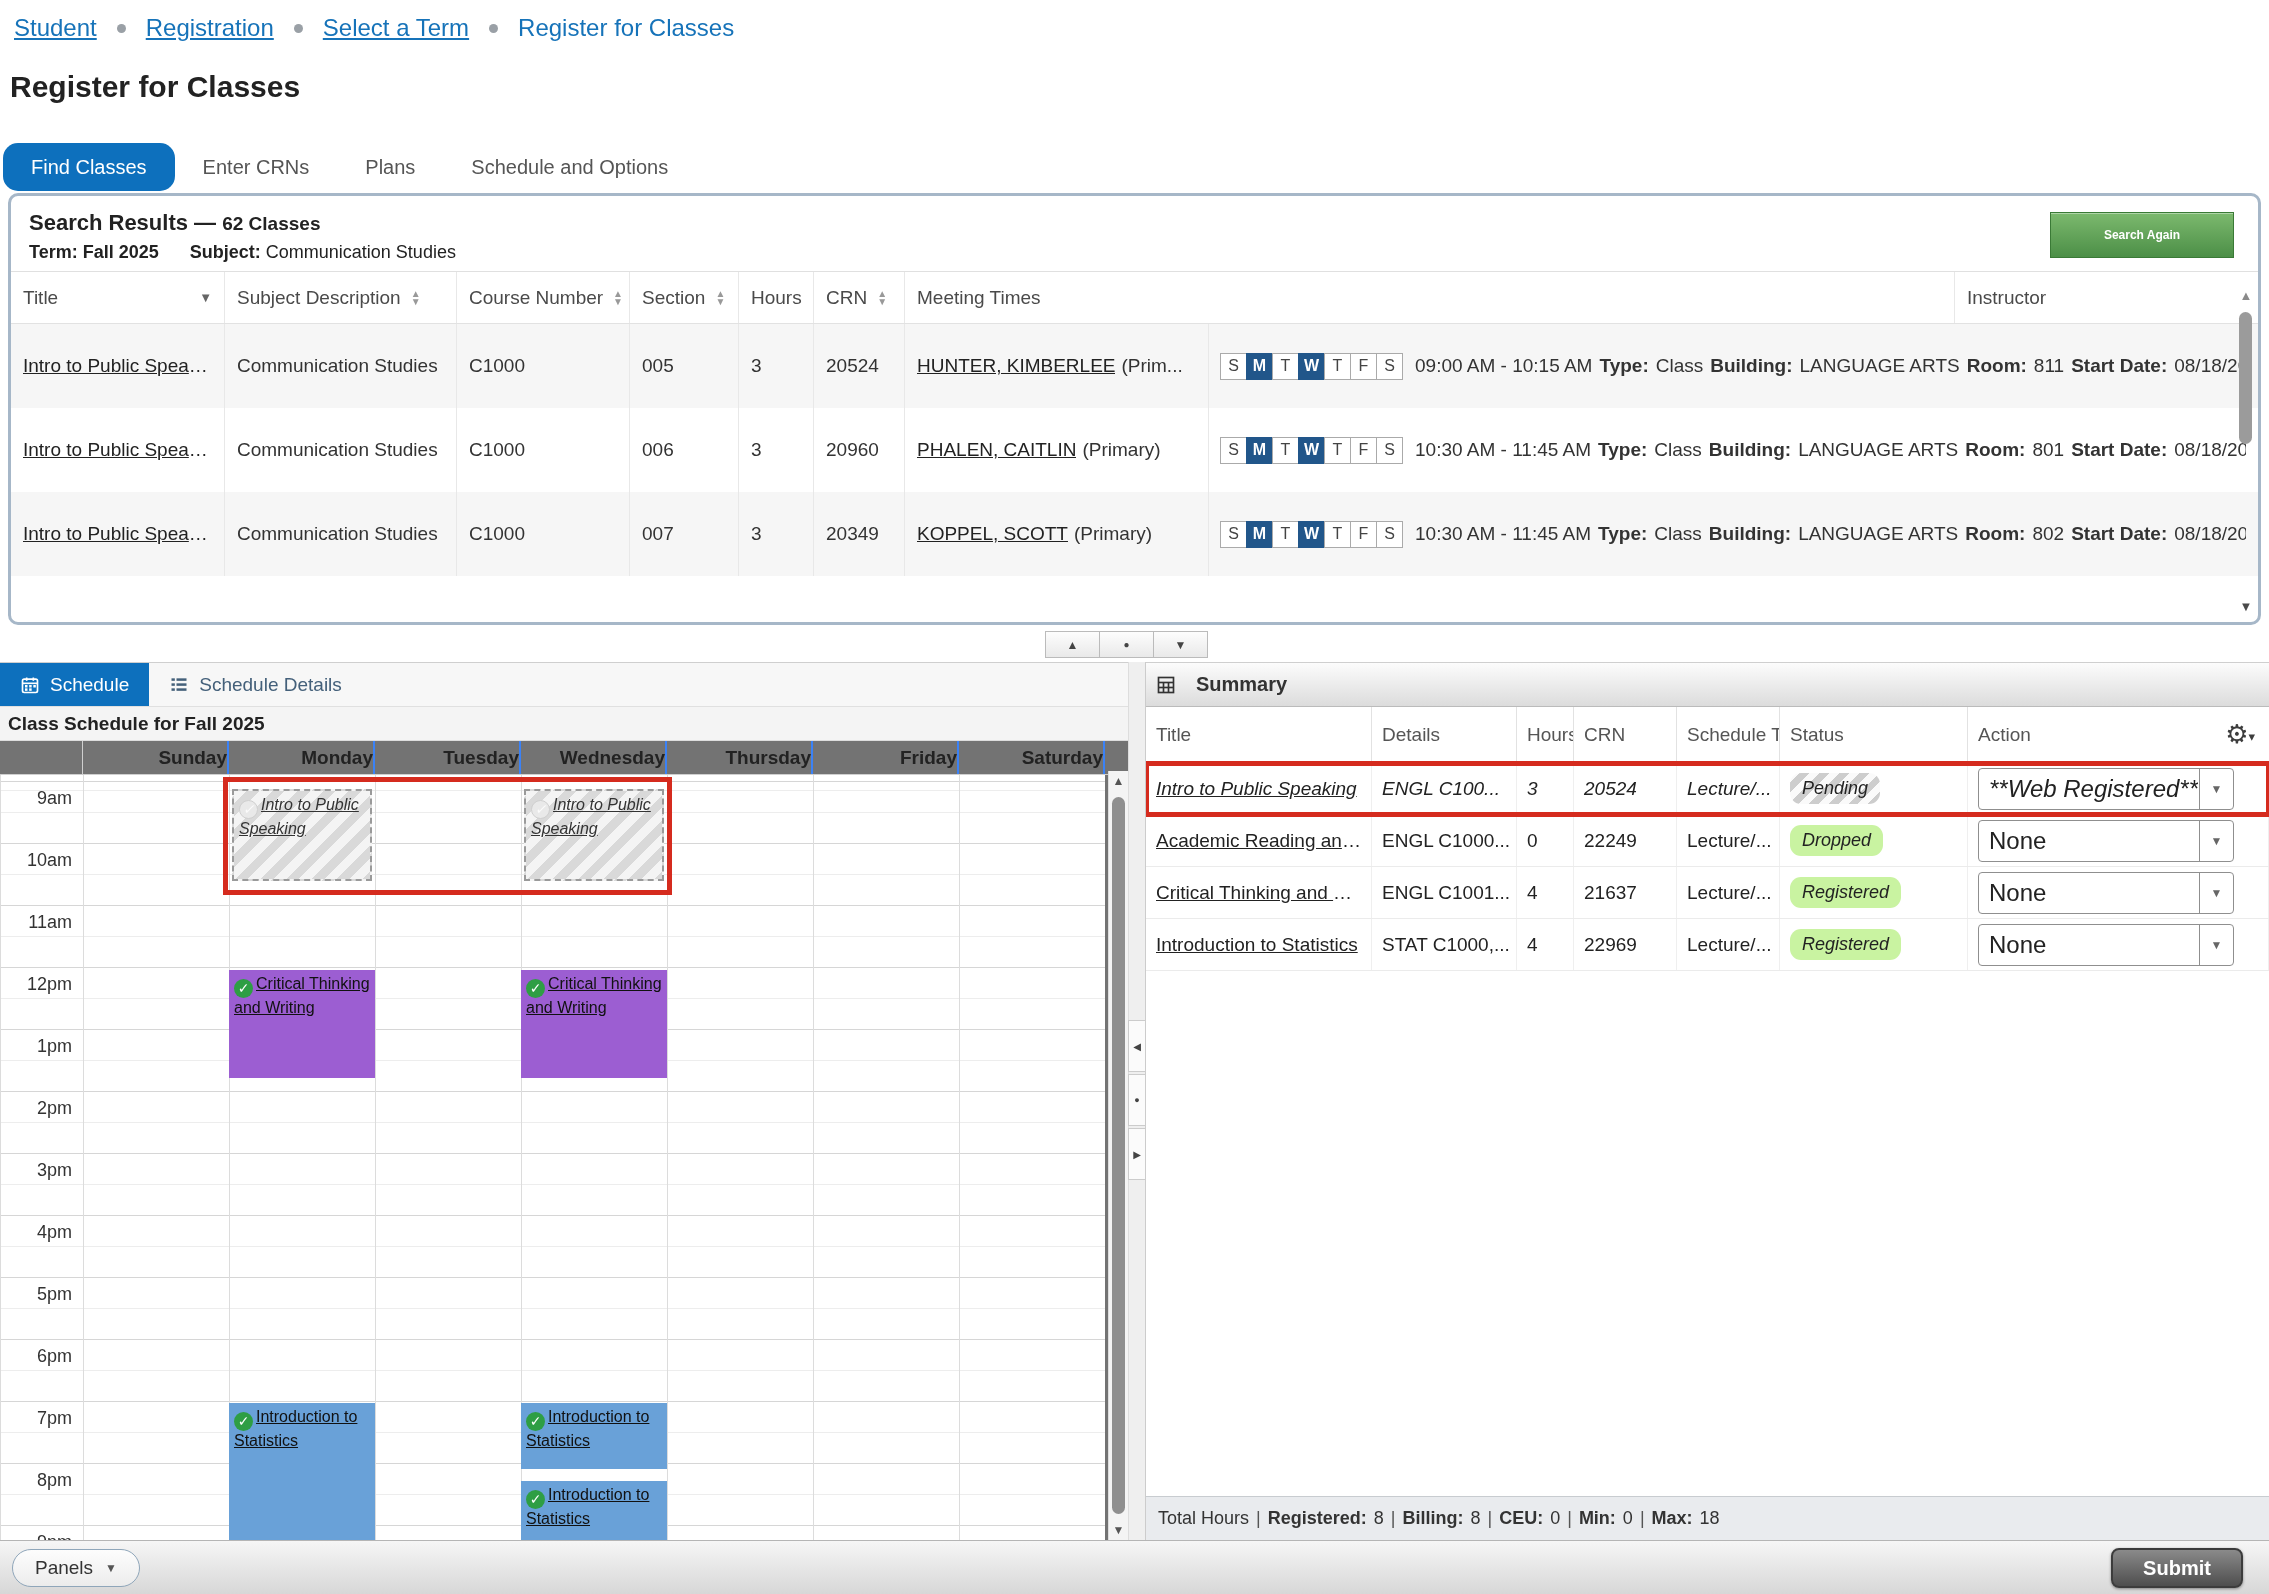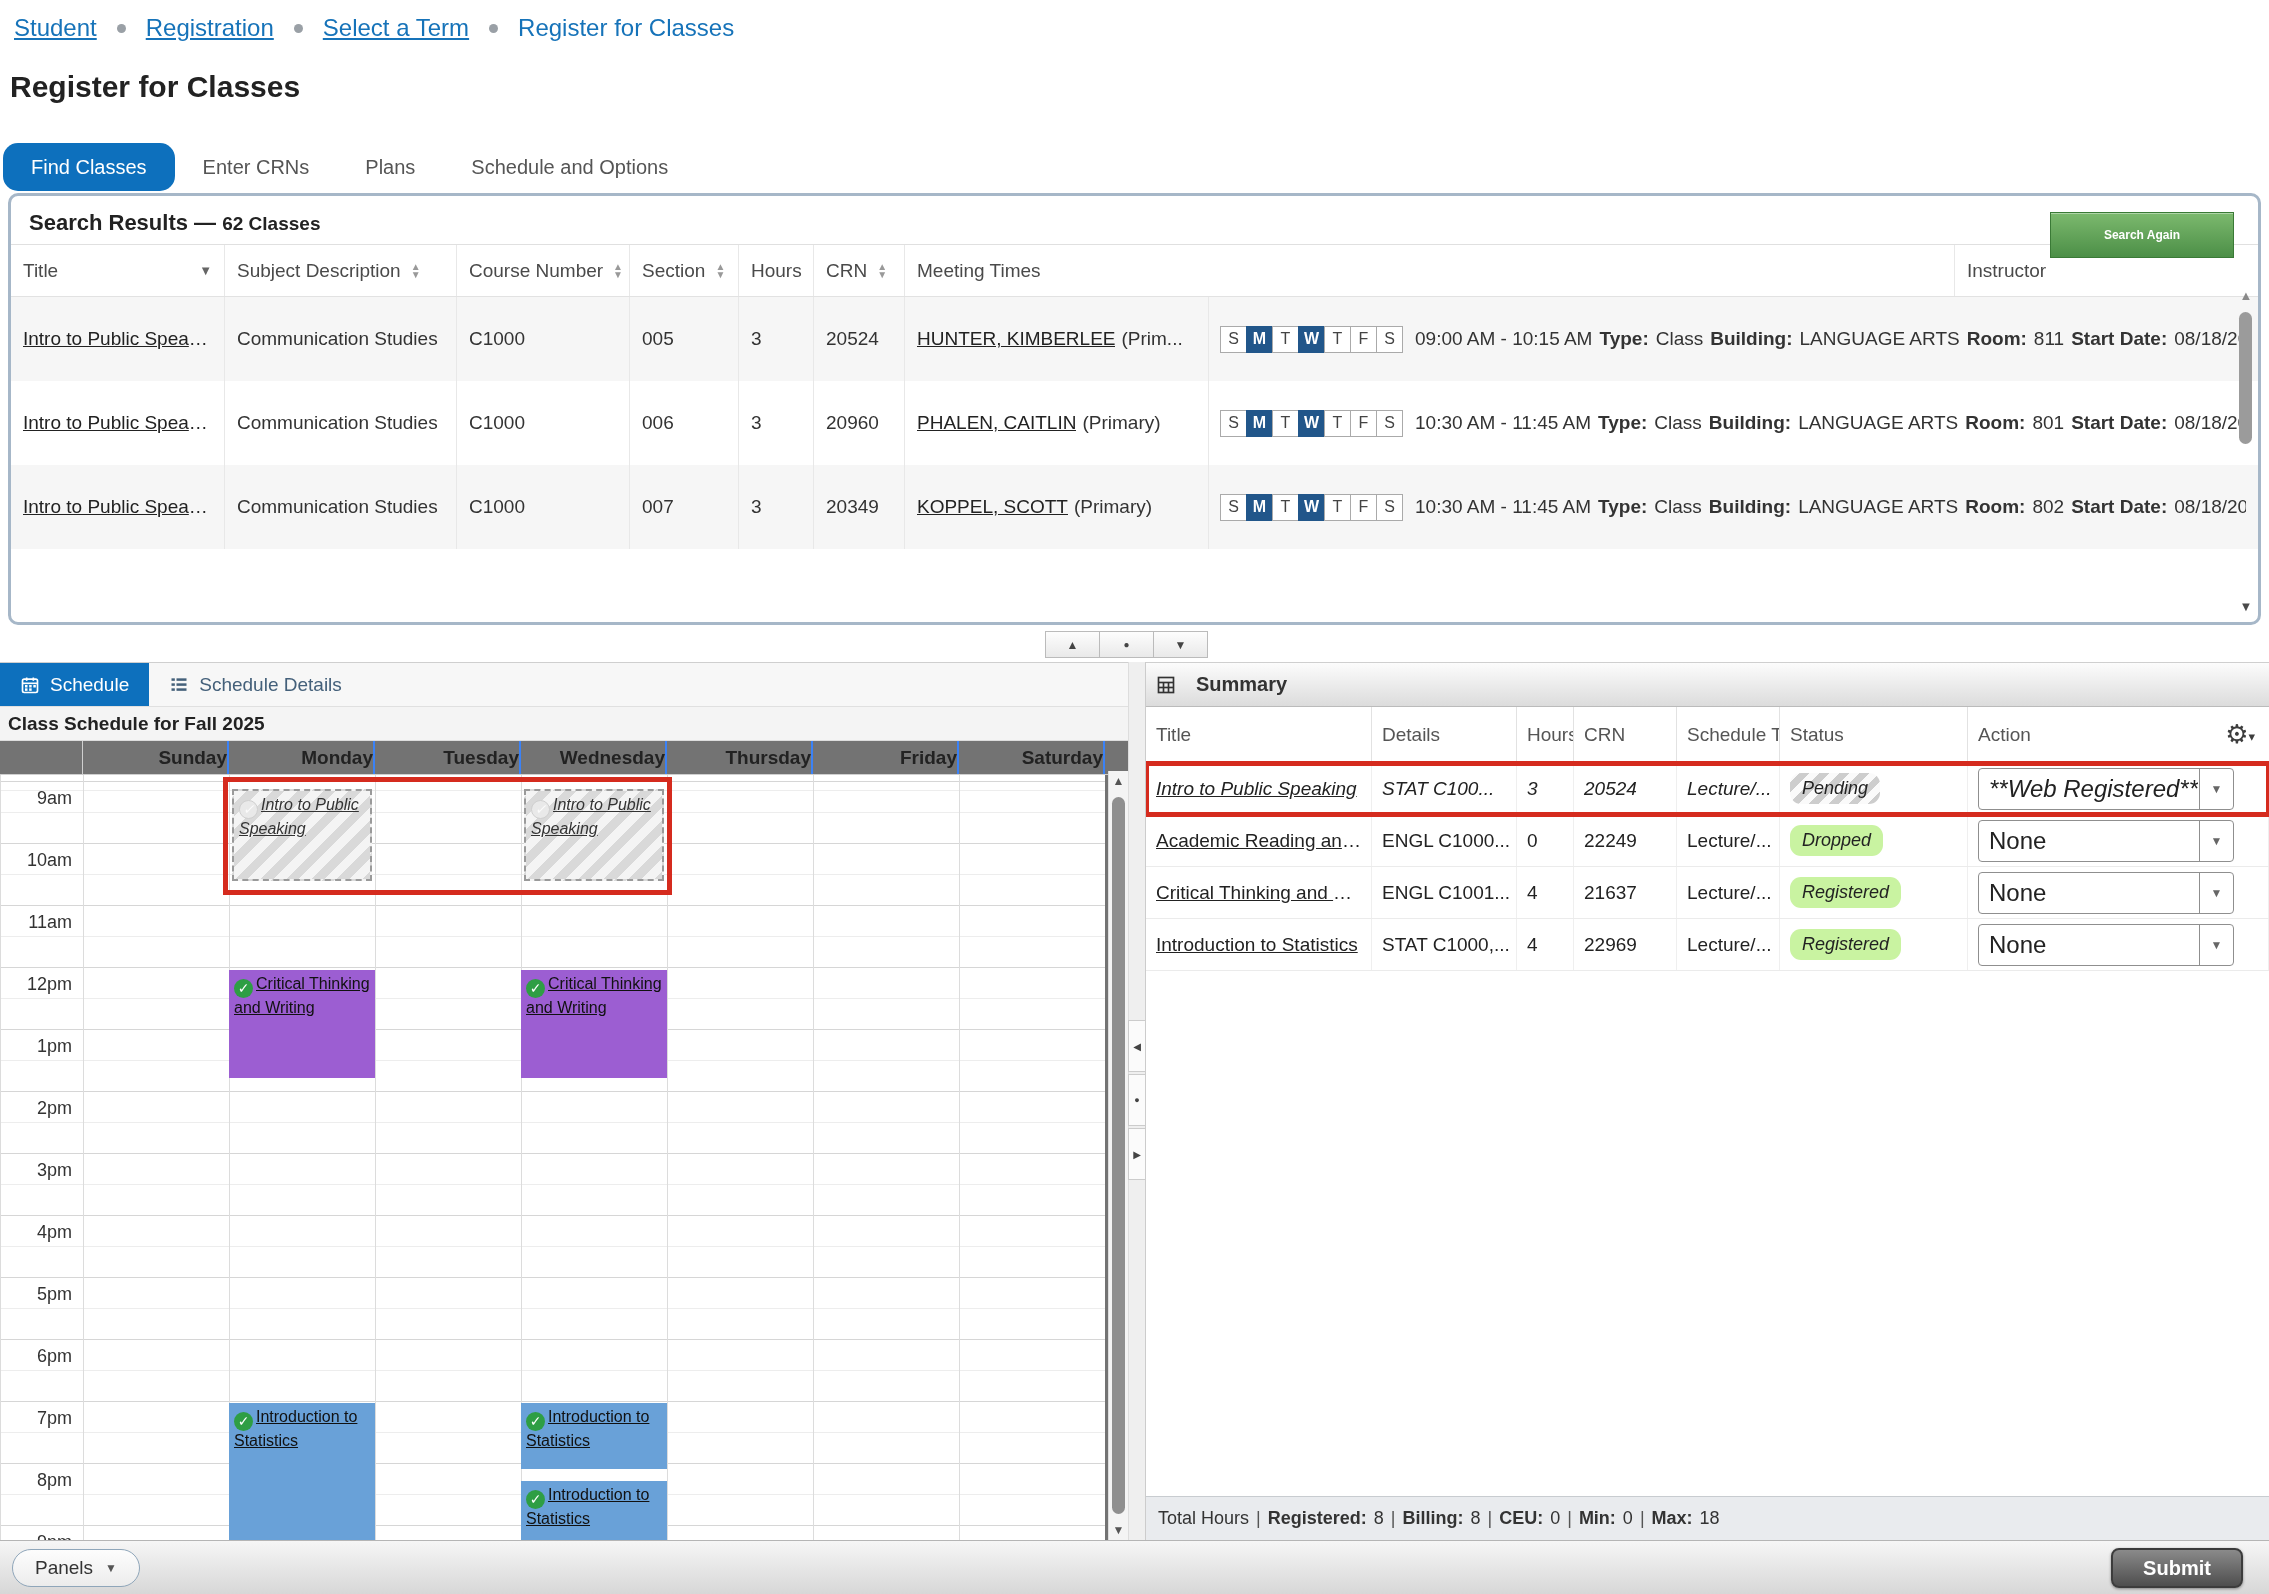--- a/index.html
+++ b/index.html
@@ -173,20 +173,24 @@
     <div class="tab">Plans</div>
     <div class="tab">Schedule and Options</div>
   </div>
 
   <div class="results-panel">
     <div class="results-head">
       <div class="rh-line1">
         <span>Search Results —</span>
         <span class="rh-count">62 Classes</span>
       </div>
+      <div class="rh-line2">
+        <span class="seg"><span class="b">Term:</span> <span class="b">Fall 2025</span></span>
+        <span class="seg"><span class="b">Subject:</span> <span>Communication Studies</span></span>
+      </div>
       <div class="search-again">Search Again</div>
     </div>
 
     <div class="rtable">
       <div class="rrow head">
         <div class="rc c-title">
           <span>Title</span>
           <span class="sort-desc">▼</span>
         </div>
         <div class="rc c-subj">
@@ -515,21 +519,21 @@
       <div class="gear"><span>⚙</span><span class="gcaret">▾</span></div>
     </div>
 
     <div class="srows">
 
       <div class="srow hl pending-row">
         <div class="sc s-title">
             <span class="slink">Intro to Public Speaking</span>
           </div>
         <div class="sc s-det">
-            <span class="celltext">STAT C100...</span>
+            <span class="celltext">ENGL C100...</span>
           </div>
         <div class="sc s-hrs">
             <span class="celltext">3</span>
           </div>
         <div class="sc s-crn">
             <span class="celltext">20524</span>
           </div>
         <div class="sc s-type">
             <span class="celltext">Lecture/...</span>
           </div>

